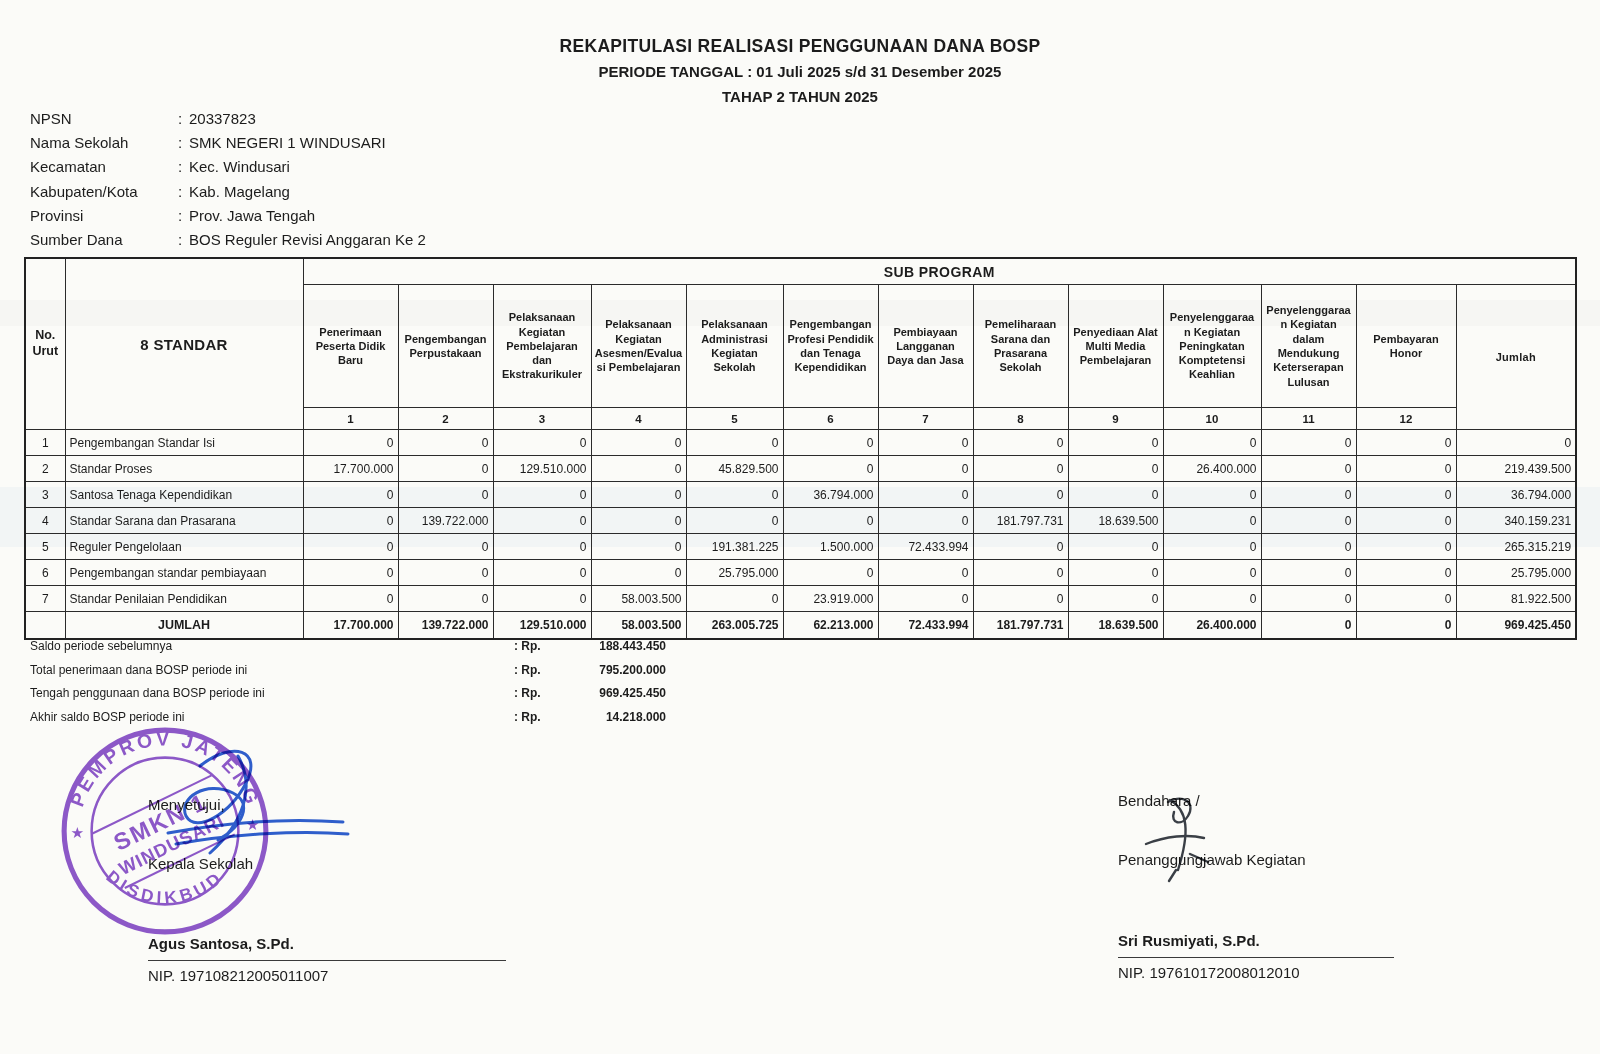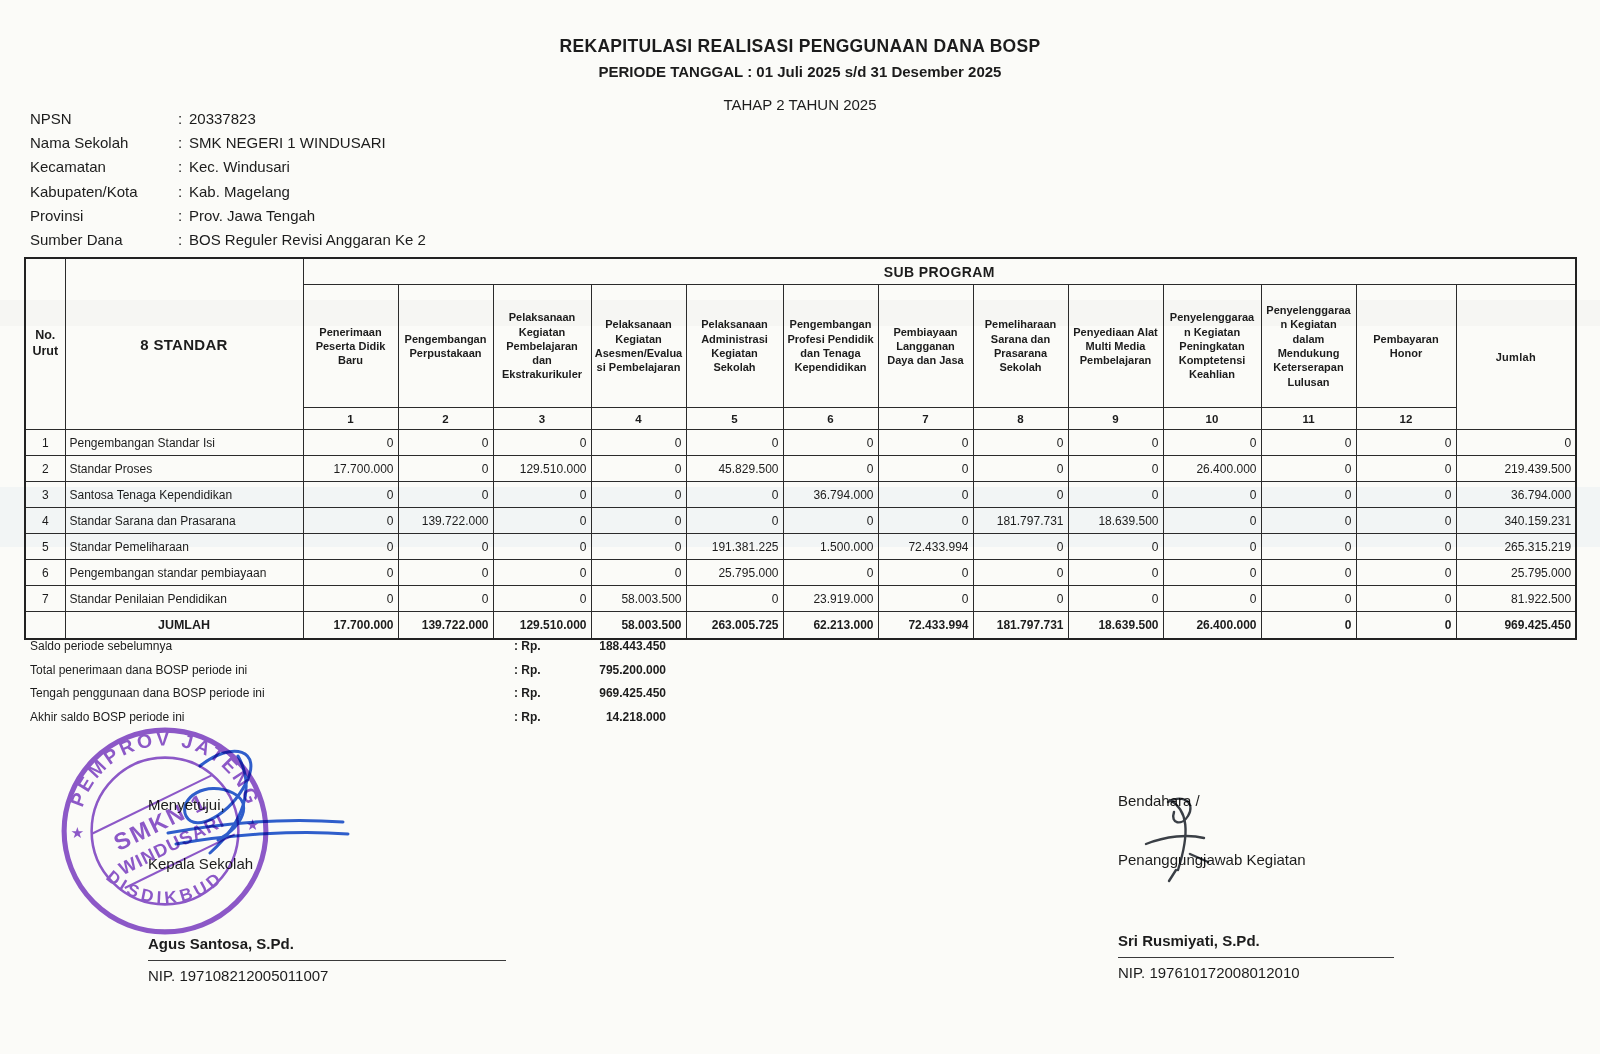--- a/index.html
+++ b/index.html
@@ -11,21 +11,21 @@
   .page{position:absolute;inset:0;}
   
   .scan-band{position:absolute;left:0;right:0;pointer-events:none;}
   .band-a{top:487px;height:60px;background:rgba(200,216,232,0.16);}
   .band-b{top:300px;height:26px;background:rgba(205,205,205,0.10);}
 
   
   .doc-header{position:absolute;left:0;right:0;top:36px;text-align:center;}
   .doc-title{font-size:17.5px;font-weight:bold;letter-spacing:.3px;}
   .doc-sub{font-size:15px;font-weight:bold;margin-top:6px;}
-  .doc-sub2{font-size:15px;font-weight:normal;margin-top:16px;}
+  .doc-sub2{font-size:15px;font-weight:bold;margin-top:8px;}
 
   
   .info-block{position:absolute;left:30px;top:110px;}
   .info-row{display:flex;height:24.2px;font-size:15px;}
   .info-label{width:148px;}
   .info-colon{width:11px;}
   .info-value{white-space:nowrap;}
 
   
   .table-wrap{position:absolute;left:24px;top:257px;}
@@ -243,21 +243,21 @@
             <td class="c-val">0</td>
             <td class="c-val">181.797.731</td>
             <td class="c-val">18.639.500</td>
             <td class="c-val">0</td>
             <td class="c-val">0</td>
             <td class="c-val">0</td>
             <td class="c-val">340.159.231</td>
           </tr>
           <tr>
             <td class="c-no">5</td>
-            <td class="c-label">Standar Pemeliharaan</td>
+            <td class="c-label">Reguler Pengelolaan</td>
             <td class="c-val">0</td>
             <td class="c-val">0</td>
             <td class="c-val">0</td>
             <td class="c-val">0</td>
             <td class="c-val">191.381.225</td>
             <td class="c-val">1.500.000</td>
             <td class="c-val">72.433.994</td>
             <td class="c-val">0</td>
             <td class="c-val">0</td>
             <td class="c-val">0</td>

